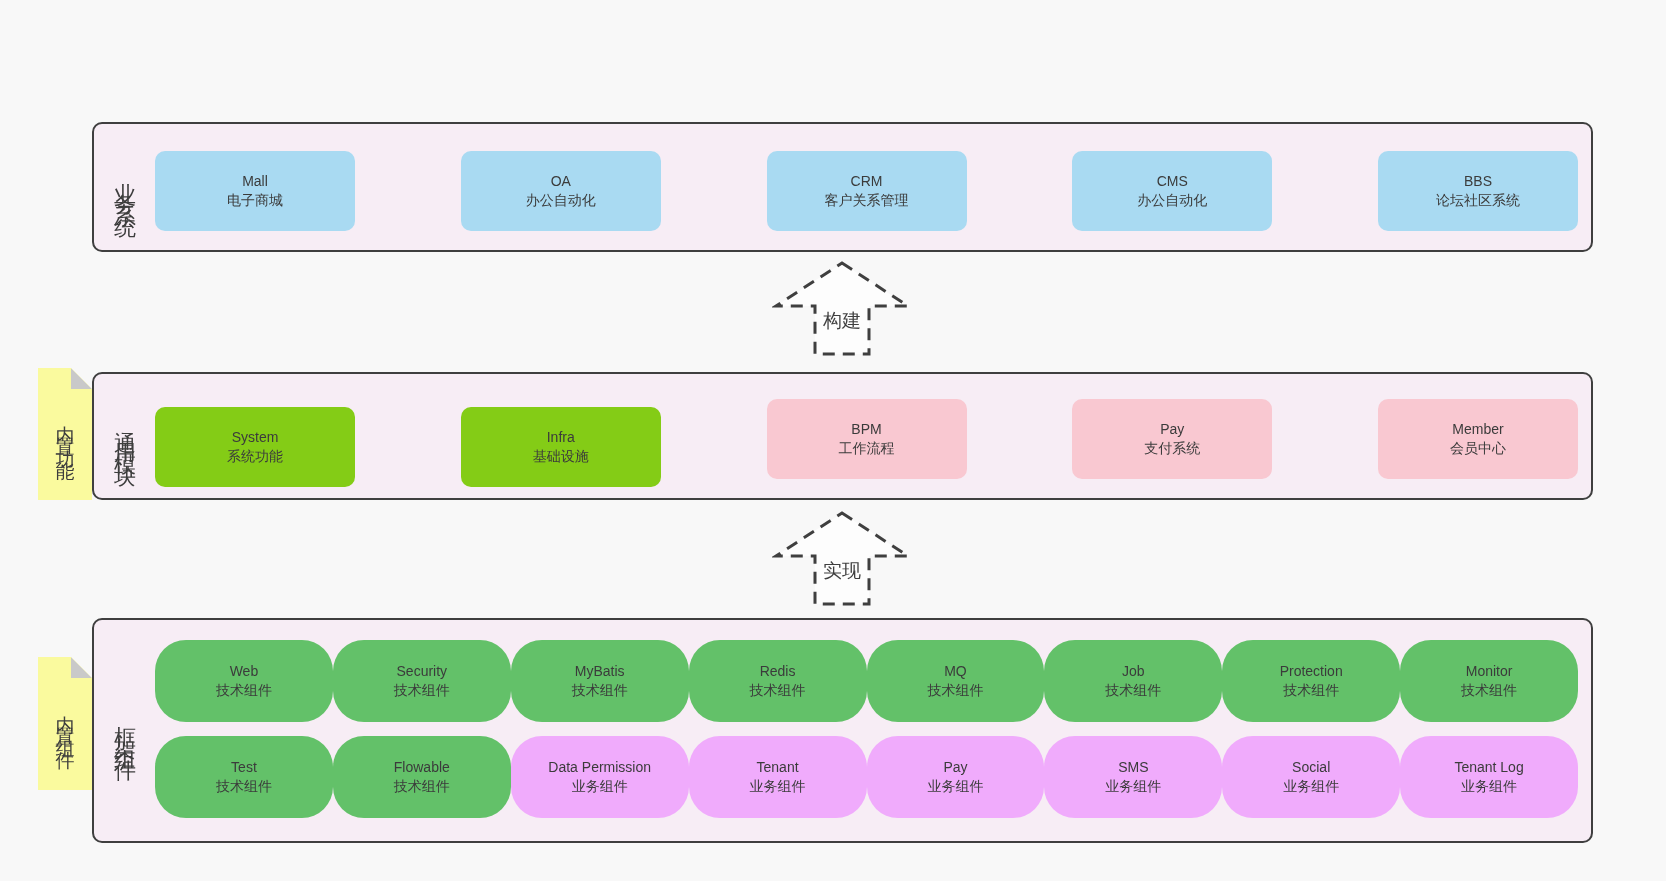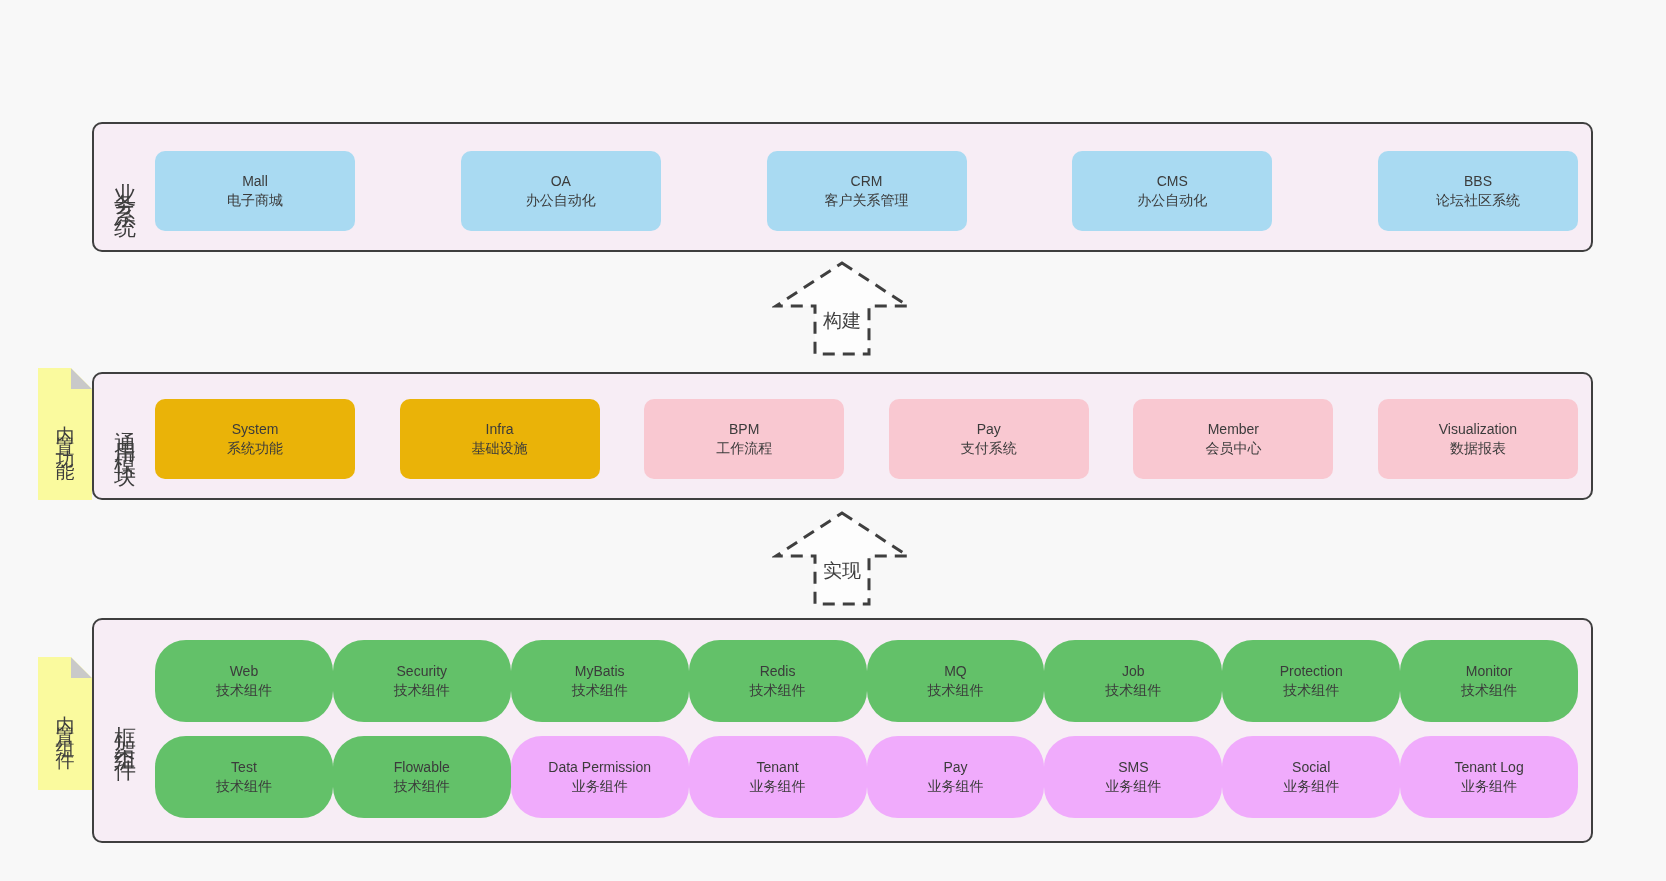--- a/index.html
+++ b/index.html
@@ -57,21 +57,21 @@
     justify-content: center;
     text-align: center;
     font-size: 14px;
     line-height: 1.38;
     color: #3b3b3b;
     padding: 2px 6px;
   }
   .box.wide  { width: 200px; height: 80px; }
   .box.small { width: 180px; height: 82px; border-radius: 31px; }
   .blue        { background: #a9daf2; }
-  .red         { background: #eab308; }
+  .red         { background: #84cc16; margin-top: 8px; }
   .pink        { background: #f9c8d1; }
   .green       { background: #63c169; }
   .green-light { background: #f0abfc; }
 
   
   .arrow {
     position: absolute;
     left: 772px;
     width: 140px;
     z-index: 1;
@@ -185,24 +185,20 @@
         <span>工作流程</span>
       </div>
       <div class="box wide pink">
         <span>Pay</span>
         <span>支付系统</span>
       </div>
       <div class="box wide pink">
         <span>Member</span>
         <span>会员中心</span>
       </div>
-      <div class="box wide pink">
-        <span>Visualization</span>
-        <span>数据报表</span>
-      </div>
     </div>
   </div>
 
   <svg class="arrow" id="arrow-implement" width="140" height="98" viewBox="0 0 140 98">
     <polygon points="70,3 136,46 97,46 97,94 43,94 43,46 4,46" fill="#fdfdfd" stroke="#3f3f3f" stroke-width="3" stroke-dasharray="12 8"></polygon>
     <rect x="47" y="48" width="46" height="26" fill="#fdfdfd"></rect>
     <text x="70" y="67" text-anchor="middle">实现</text>
   </svg>
 
   <div class="sticky" id="sticky-components">

